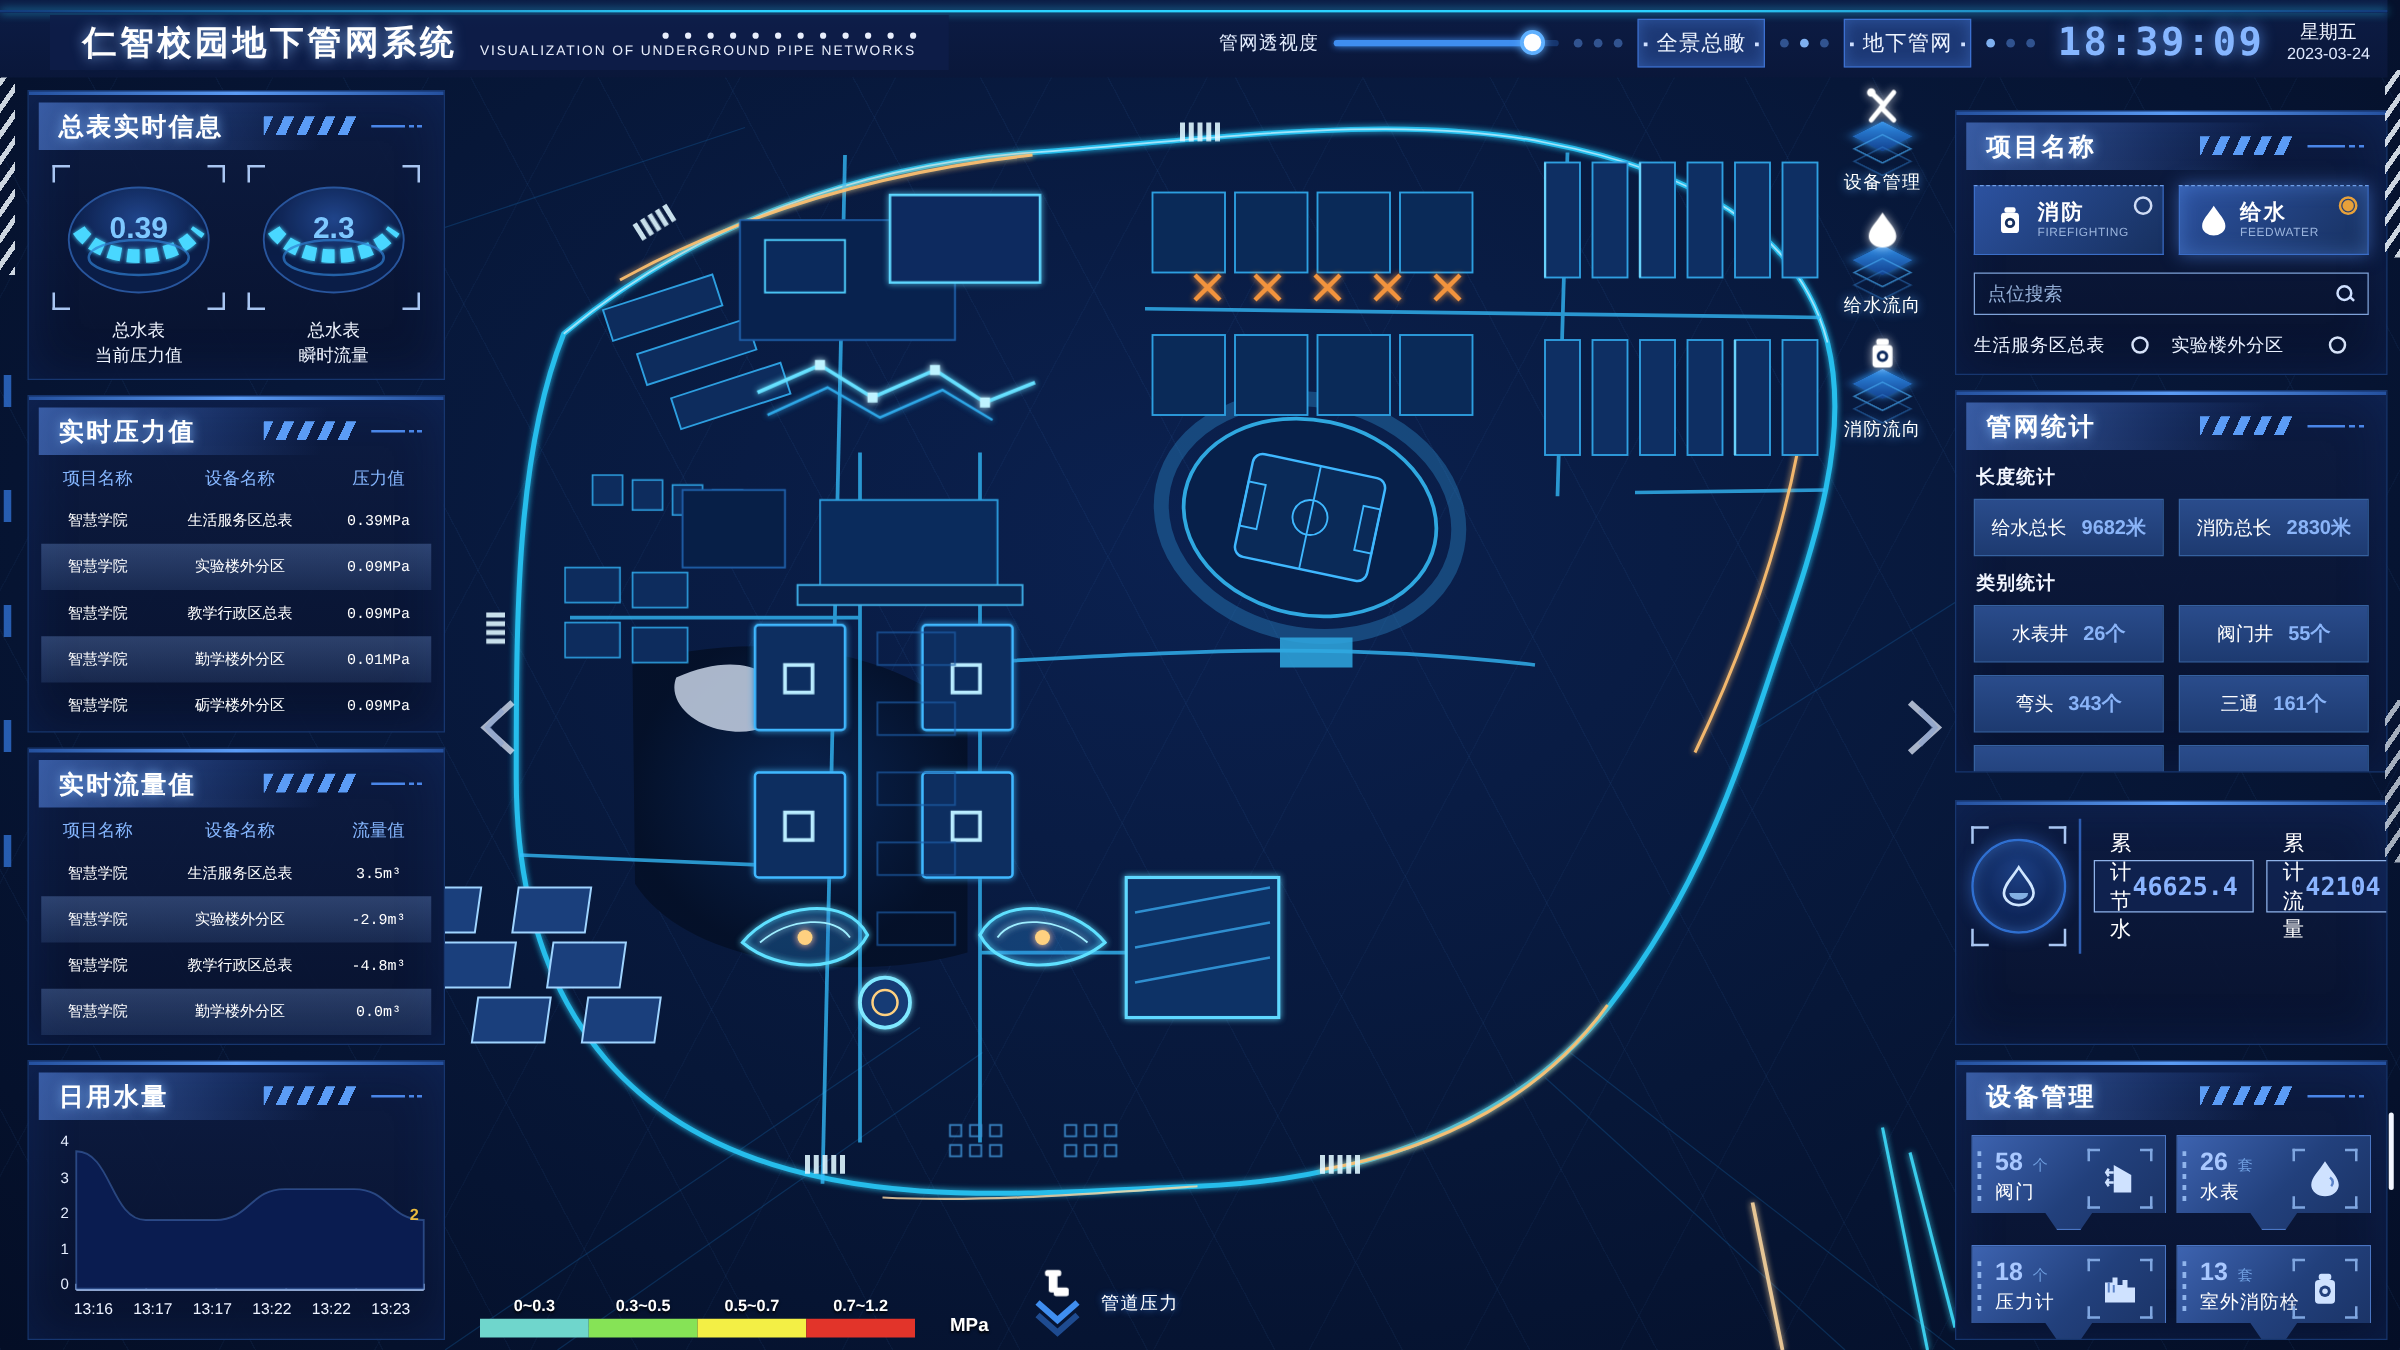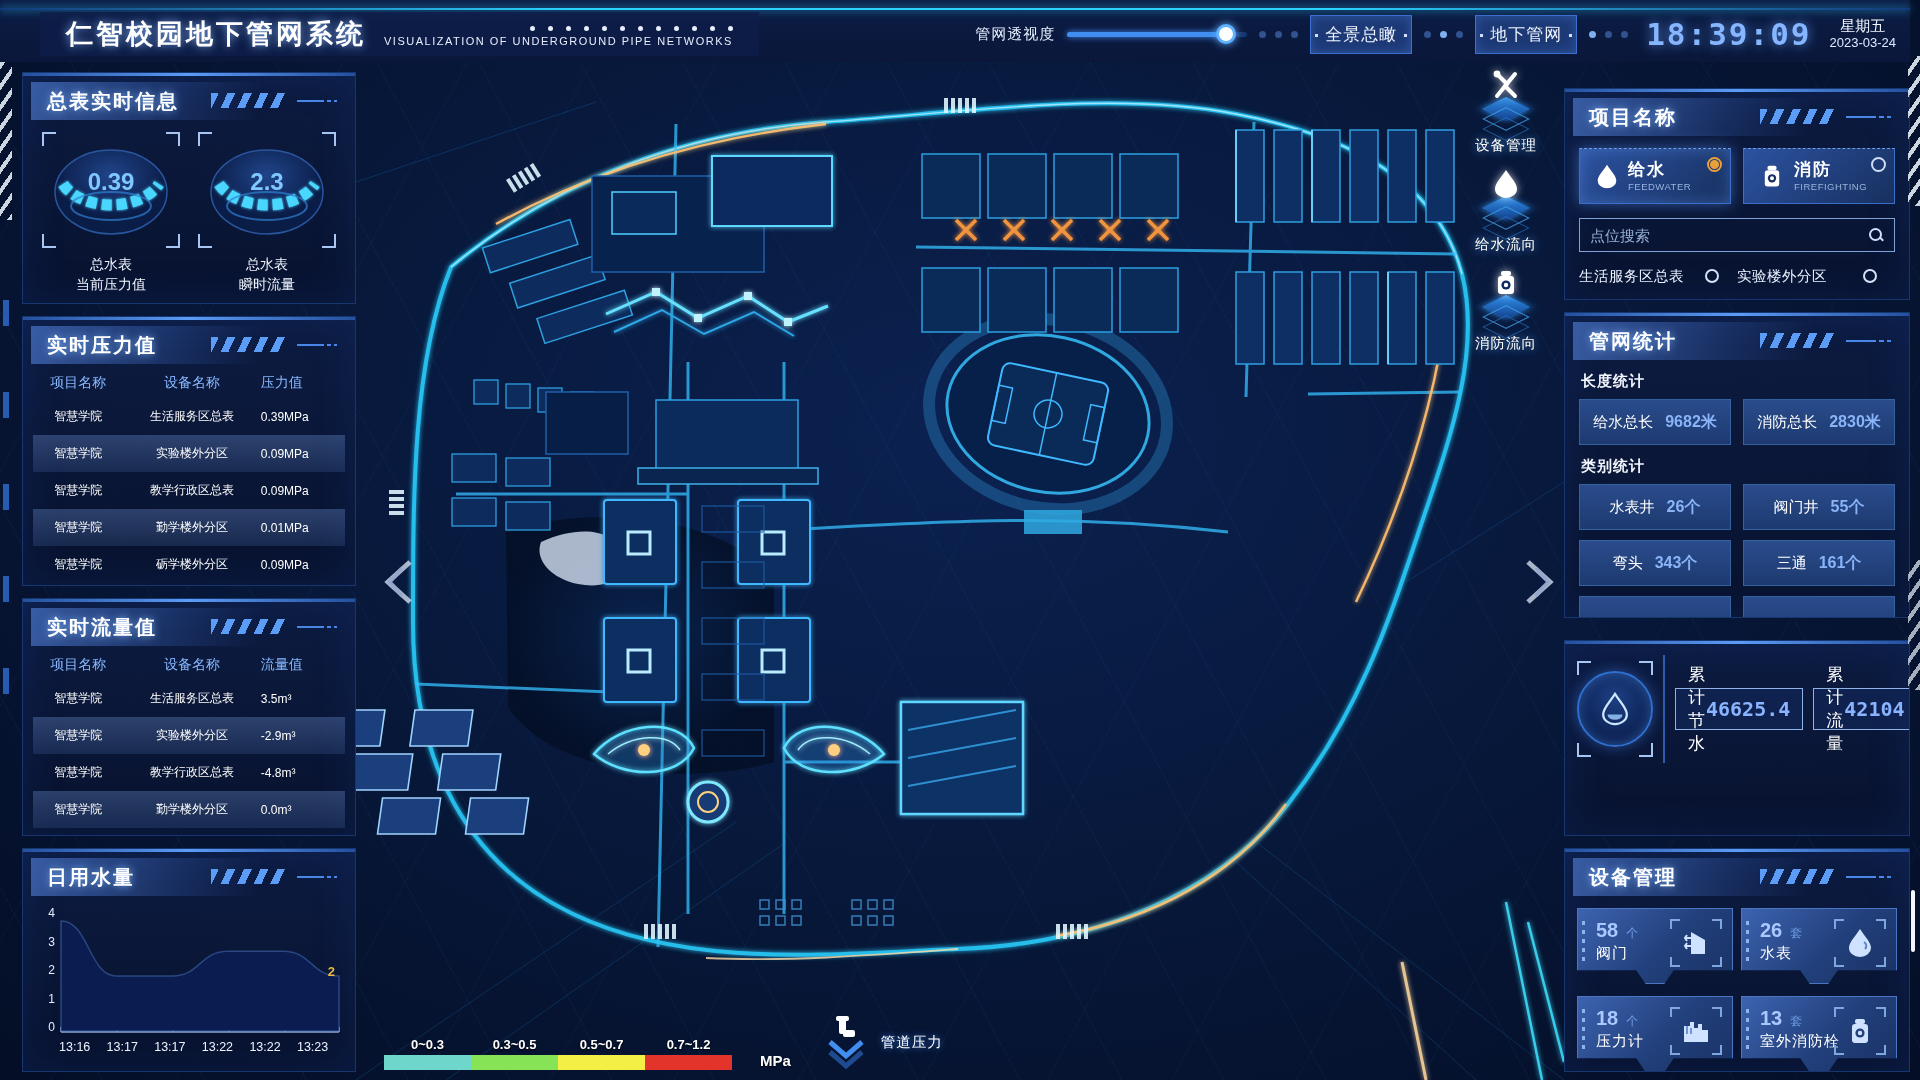--- a/index.html
+++ b/index.html
@@ -94,21 +94,21 @@
   .glabel{ margin-top:6px; text-align:center; font-size:14px; line-height:1.45; color:#f0f5ff; }
 
   .p-press{ left:22px; top:316px; width:334px; height:270px; }
   .p-flow { left:22px; top:598px; width:334px; height:238px; }
   .tbl{ margin:4px 10px 0; }
   .trow{ display:flex; align-items:center; height:37px; font-size:12px; color:#fff; }
   .trow.hdr{ height:30px; font-size:14px; color:#86b7ff; }
   .trow.hl{ background:linear-gradient(180deg, rgba(125,165,235,.30), rgba(95,135,205,.18)); }
   .trow .c1{ width:29%; text-align:center; }
   .trow .c2{ width:44%; text-align:center; }
-  .trow .c3{ width:27%; text-align:left; }
+  .trow .c3{ width:27%; text-align:center;font-family:Liberation Mono, monospace; }
 
   .p-daily{ left:22px; top:848px; width:334px; height:224px; }
   .chart-wrap{ position:relative; margin:10px 6px 0 6px; height:158px; }
   .yticks{ position:absolute; left:8px; top:0; height:128px; display:flex; flex-direction:column;
     justify-content:space-between; font-size:12px; color:#e6eeff; text-align:right; width:18px; }
   .chart-svg{ position:absolute; left:30px; top:4px; }
   .xticks{ position:absolute; left:30px; top:134px; width:282px; display:flex; justify-content:space-between;
     font-size:12.5px; color:#eef3ff; }
   .xticks span{ width:44px; }
   .end-label{ position:absolute; right:14px; top:58px; font-size:13px; color:#e8b93e; font-weight:bold; }
@@ -780,42 +780,42 @@
   </div>
 </div>
 
 <div class="panel p-zone">
   <div class="phead">
     <span class="ttl">项目名称</span>
     <span class="slashes"></span>
       <span class="hline"></span>
   </div>
   <div class="zone-btns">
-    <div class="zbtn active">
-      <svg width="22" height="27" viewBox="0 0 26 30">
-        <path d="M13,1 C18,9 24,14 24,20 A11,9 0 0 1 2,20 C2,14 8,9 13,1 Z" fill="#fff"></path>
-      </svg>
-      <span class="zt">
-          <span class="zh">给水</span>
-      <span class="ze">FEEDWATER</span>
-        </span>
-      <span class="radio on"></span>
-    </div>
     <div class="zbtn">
       <svg width="24" height="27" viewBox="0 0 26 30">
         <rect x="5" y="8" width="16" height="18" rx="3" fill="#fff"></rect>
         <rect x="8" y="3" width="10" height="5" rx="2" fill="#fff"></rect>
         <circle cx="13" cy="17" r="4.6" fill="#17305f"></circle>
           <circle cx="13" cy="17" r="2.2" fill="#fff"></circle>
       </svg>
       <span class="zt">
           <span class="zh">消防</span>
       <span class="ze">FIREFIGHTING</span>
         </span>
       <span class="radio"></span>
+    </div>
+    <div class="zbtn active">
+      <svg width="22" height="27" viewBox="0 0 26 30">
+        <path d="M13,1 C18,9 24,14 24,20 A11,9 0 0 1 2,20 C2,14 8,9 13,1 Z" fill="#fff"></path>
+      </svg>
+      <span class="zt">
+          <span class="zh">给水</span>
+      <span class="ze">FEEDWATER</span>
+        </span>
+      <span class="radio on"></span>
     </div>
   </div>
   <div class="searchbox">
     <input type="text" placeholder="点位搜索" style="">
     <span class="mag"></span>
   </div>
   <div class="zone-list">
     <div class="zitem">
       <span class="zl">生活服务区总表</span>
         <span class="zr"></span>

